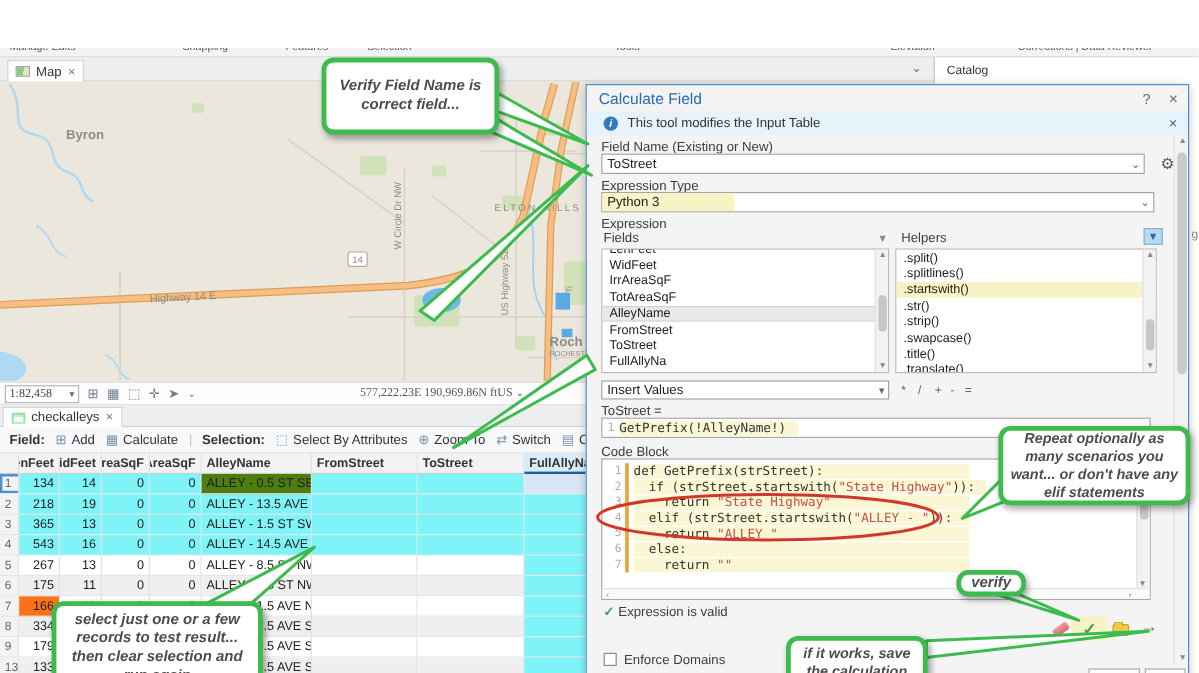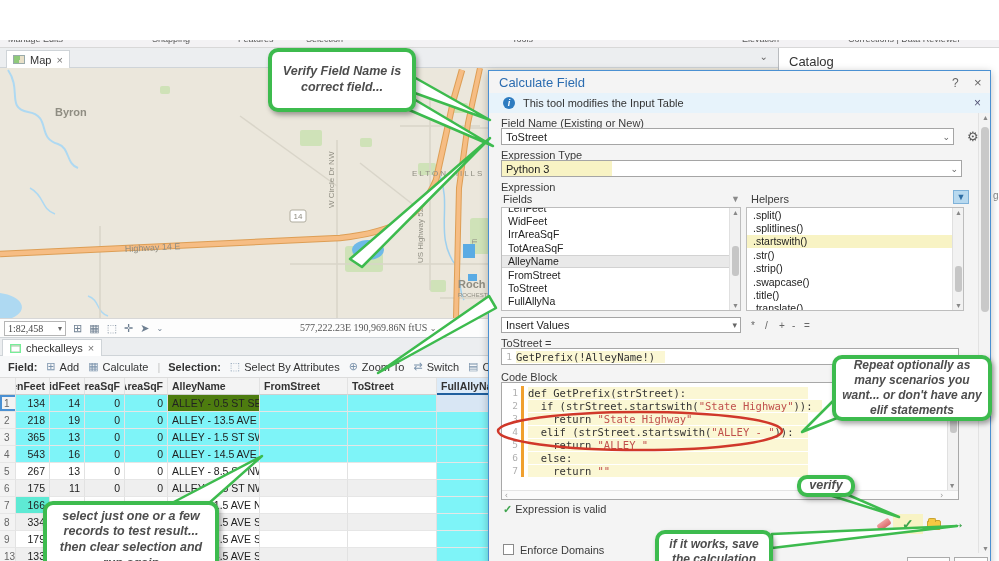--- a/index.html
+++ b/index.html
@@ -50,21 +50,21 @@
   .ghead .gc { background:#f3f3f3; font-weight:bold; color:#333; border-bottom:1px solid #cfcfcf; }
   .ghead .gc.tostreet { background:#dcebf9; border-bottom:2px solid #1f5f9e; }
   .rownum { background:#f3f3f3; color:#666; justify-content:center; font-size:10px; }
   .rownum.cur { box-shadow:inset 2px 0 0 #4a90d2, inset 0 2px 0 #4a90d2, inset 0 -2px 0 #4a90d2; }
   #tbl-hscroll { position:absolute; left:0; top:256px; width:778px; height:7px; background:#f1f1f1; }
   #tbl-hthumb { position:absolute; left:195px; top:0; width:395px; height:7px; background:#bdbdbd; border-radius:3px; }
   #tbl-harrow { position:absolute; left:2px; top:-2px; color:#999; font-size:9px; }
 
   
   #catalog { left:778px; top:8px; width:221px; height:553px; background:#fff; border-left:1px solid #b9bcbf; }
-  #catalog .hdr { position:absolute; left:10px; top:6px; font-size:13px; color:#333; }
+  #catalog .hdr { position:absolute; left:10px; top:6px; font-size:10px; color:#333; }
   .catrow { position:absolute; display:flex; align-items:center; gap:6px; font-size:11px; color:#333; }
   .tblico { width:13px; height:10px; border:1px solid #7f99aa; background:linear-gradient(#f2d171 30%, #fff 30%); box-shadow:inset 0 0 0 0.5px #b8c6d0; }
   #cat-partial { position:absolute; left:214px; top:142px; font-size:10px; color:#888; }
 
   
   #dlg { left:488px; top:30px; width:503px; height:508px; background:#f4f4f4; border:1px solid #4a90d2; box-shadow:0 2px 8px rgba(0,0,0,.25); z-index:10; }
   #dlg .title { position:absolute; left:10px; top:4px; font-size:13px; color:#2b6cb0; }
   #dlg .qmark { position:absolute; left:463px; top:5px; color:#666; font-size:12px; }
   #dlg .xmark { position:absolute; left:485px; top:4px; color:#666; font-size:13px; }
   #infobar { position:absolute; left:0; top:22px; width:501px; height:20px; background:#e7f3fb; display:flex; align-items:center; font-size:11px; color:#333; }
@@ -337,21 +337,21 @@
           <div class="gc num" style="width: 40px; flex: 0 0 auto; background: rgb(239, 239, 239);">0</div>
           <div class="gc num" style="width: 43px; flex: 0 0 auto; background: rgb(239, 239, 239);">0</div>
           <div class="gc txt" style="width: 92px; flex: 0 0 auto; background: rgb(239, 239, 239);">ALLEY - 9.5 ST NW</div>
           <div class="gc txt" style="width: 88px; flex: 0 0 auto; background: rgb(239, 239, 239);"></div>
           <div class="gc txt" style="width: 89px; flex: 0 0 auto; background: rgb(239, 239, 239);"></div>
           <div class="gc txt" style="width: 93px; flex: 0 0 auto; background: rgb(126, 244, 248);"></div>
           <div class="gc txt" style="width: 248px; flex: 0 0 auto; background: rgb(239, 239, 239);"></div>
         </div>
         <div class="grow">
           <div class="gc txt rownum" style="width: 16px; flex: 0 0 auto;">7</div>
-          <div class="gc num" style="width: 34px; flex: 0 0 auto; background: #5eead4;">166</div>
+          <div class="gc num" style="width: 34px; flex: 0 0 auto; background: #f97316;">166</div>
           <div class="gc num" style="width: 35px; flex: 0 0 auto; background: rgb(255, 255, 255);">11</div>
           <div class="gc num" style="width: 40px; flex: 0 0 auto; background: rgb(255, 255, 255);">0</div>
           <div class="gc num" style="width: 43px; flex: 0 0 auto; background: rgb(255, 255, 255);">0</div>
           <div class="gc txt" style="width: 92px; flex: 0 0 auto; background: rgb(255, 255, 255);">ALLEY - 1.5 AVE NW</div>
           <div class="gc txt" style="width: 88px; flex: 0 0 auto; background: rgb(255, 255, 255);"></div>
           <div class="gc txt" style="width: 89px; flex: 0 0 auto; background: rgb(255, 255, 255);"></div>
           <div class="gc txt" style="width: 93px; flex: 0 0 auto; background: rgb(126, 244, 248);"></div>
           <div class="gc txt" style="width: 248px; flex: 0 0 auto; background: rgb(255, 255, 255);"></div>
         </div>
         <div class="grow">

